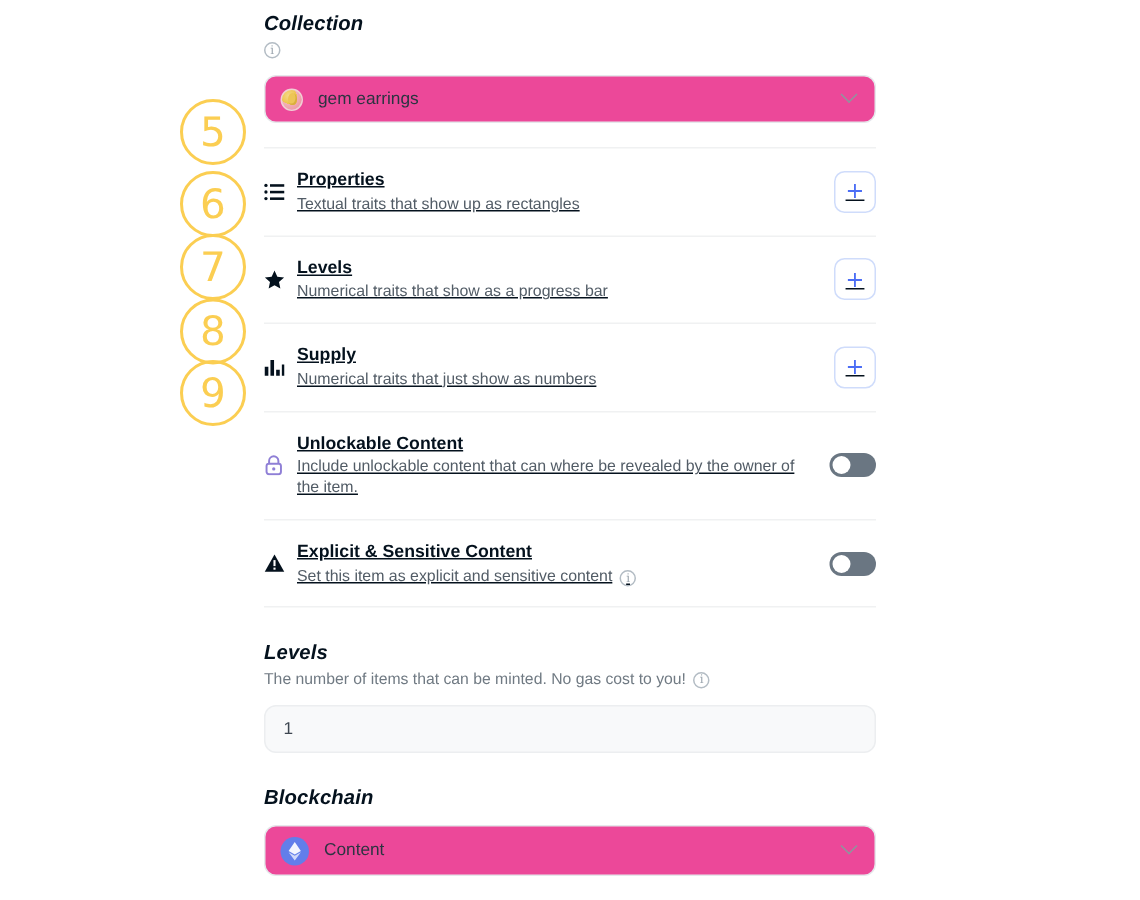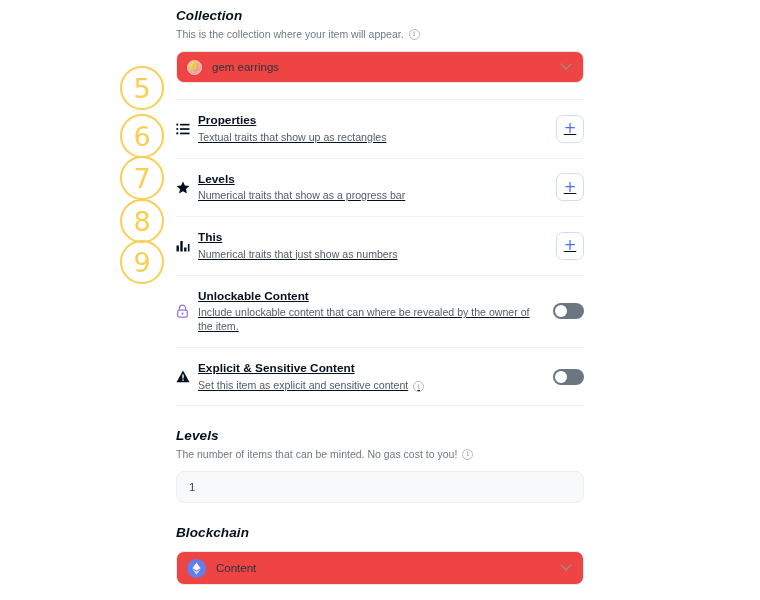--- a/index.html
+++ b/index.html
@@ -64,21 +64,21 @@
     line-height: 1;
     flex: none;
   }
 
   
   .select-box {
     margin-top: 11px;
     height: 32px;
     border: 1px solid #e5e8eb;
     border-radius: 8px;
-    background: #ef4444;
+    background: #ec4899;
     display: flex;
     align-items: center;
     padding: 0 28px 0 10px;
     font-size: 11.5px;
     color: #2b3441;
     position: relative;
     cursor: pointer;
   }
   .select-box .label { margin-left: 10px; }
   .chevron {
@@ -226,21 +226,20 @@
     <div class="annot" style="top:240px;">
       <span>9</span>
     </div>
   </div>
 
   <div class="content">
 
     <div style="padding-top:8px;">
       <div class="section-title">Collection</div>
       <div class="section-sub">
-        <span>This is the collection where your item will appear.</span>
         <span class="info-ico">i</span>
       </div>
       <div class="select-box">
         <span class="avatar"></span>
         <span class="label">gem earrings</span>
         <span class="chevron"></span>
       </div>
     </div>
 
     <div class="rows">
@@ -287,21 +286,21 @@
       <div class="frow">
         <div class="frow-ico">
           <svg width="14" height="12" viewBox="0 0 14 12" aria-hidden="true">
             <rect x="0.5" y="5.5" width="2.4" height="6.0" fill="#04111d"></rect>
             <rect x="4.3" y="1.0" width="2.4" height="10.5" fill="#04111d"></rect>
             <rect x="8.1" y="7.5" width="2.4" height="4.0" fill="#04111d"></rect>
             <rect x="11.9" y="4.0" width="1.6" height="7.5" fill="#04111d"></rect>
           </svg>
         </div>
         <div class="frow-text">
-          <div class="frow-title">This</div>
+          <div class="frow-title">Supply</div>
           <div class="frow-desc">
             <span>Numerical traits that just show as numbers</span>
           </div>
         </div>
         <div class="plus-btn">
           <span>+</span>
         </div>
       </div>
 
       <div class="frow">

